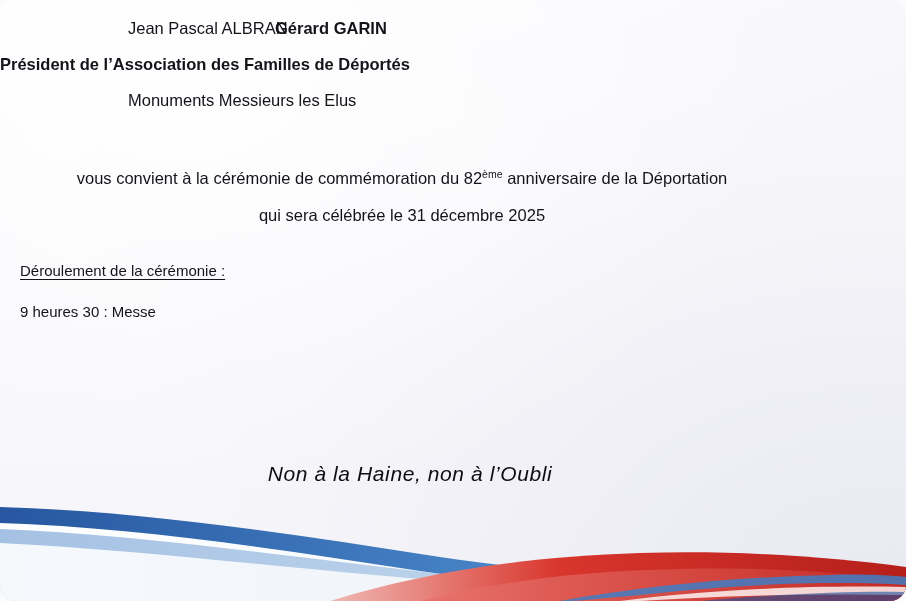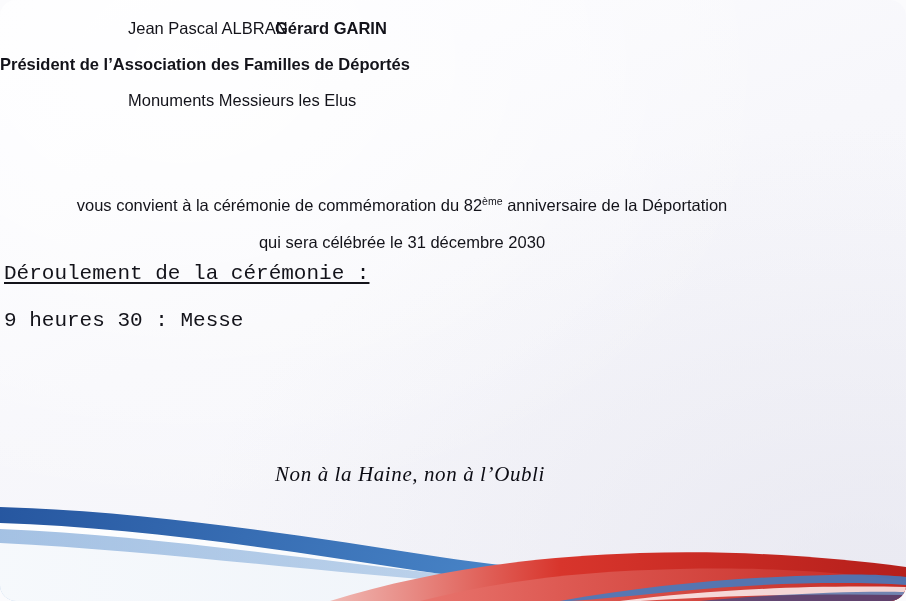--- a/index.html
+++ b/index.html
@@ -54,50 +54,48 @@
     font-weight: bold;
   }
   .invite-block {
     position: absolute;
     top: 160px;
     left: 0;
     width: 804px;
     text-align: center;
     font-size: 16.5px;
     line-height: 37px;
-    margin-top: 27px;
   }
   .invite-line sup {
     font-size: 10.5px;
     vertical-align: super;
     line-height: 0;
   }
   .program {
     position: absolute;
     top: 262px;
-    left: 4px;
+    left: 20px;
     width: 860px;
-    font-size: 21px;
-    font-family: Liberation Mono, monospace;
+    font-size: 15px;
   }
   .program-title {
     text-decoration: underline;
     text-underline-offset: 3px;
     margin-bottom: 24px;
   }
   .program-item {
     margin-bottom: 24px;
   }
   .motto {
     position: absolute;
     top: 462px;
     left: 0;
     width: 820px;
     text-align: center;
-    font-family: Liberation Serif, serif;
+    font-family: Liberation Sans, sans-serif;
     font-style: italic;
     font-size: 21px;
     letter-spacing: 0.6px;
     color: #0c0c14;
   }
   
   .ribbon {
     position: absolute;
     left: 0;
     bottom: 0;
@@ -125,21 +123,21 @@
       <div class="col-right">Président de l’Association des Familles de Déportés</div>
     </div>
     <div class="header-row">
       <div class="col-left">Monuments Messieurs les Elus</div>
       <div class="col-right"></div>
     </div>
   </div>
 
   <div class="invite-block">
     <div class="invite-line"><span>vous convient à la cérémonie de commémoration du 82</span><sup>ème</sup><span> anniversaire de la Déportation</span></div>
-    <div class="invite-line">qui sera célébrée le 31 décembre 2030</div>
+    <div class="invite-line">qui sera célébrée le 31 décembre 2025</div>
   </div>
 
   <div class="program">
     <div class="program-title"><span>Déroulement de la cérémonie :</span></div>
     <div class="program-item">9 heures 30 : Messe</div>
   </div>
 
   <div class="motto">Non à la Haine, non à l’Oubli</div>
 
   <div class="ribbon">

